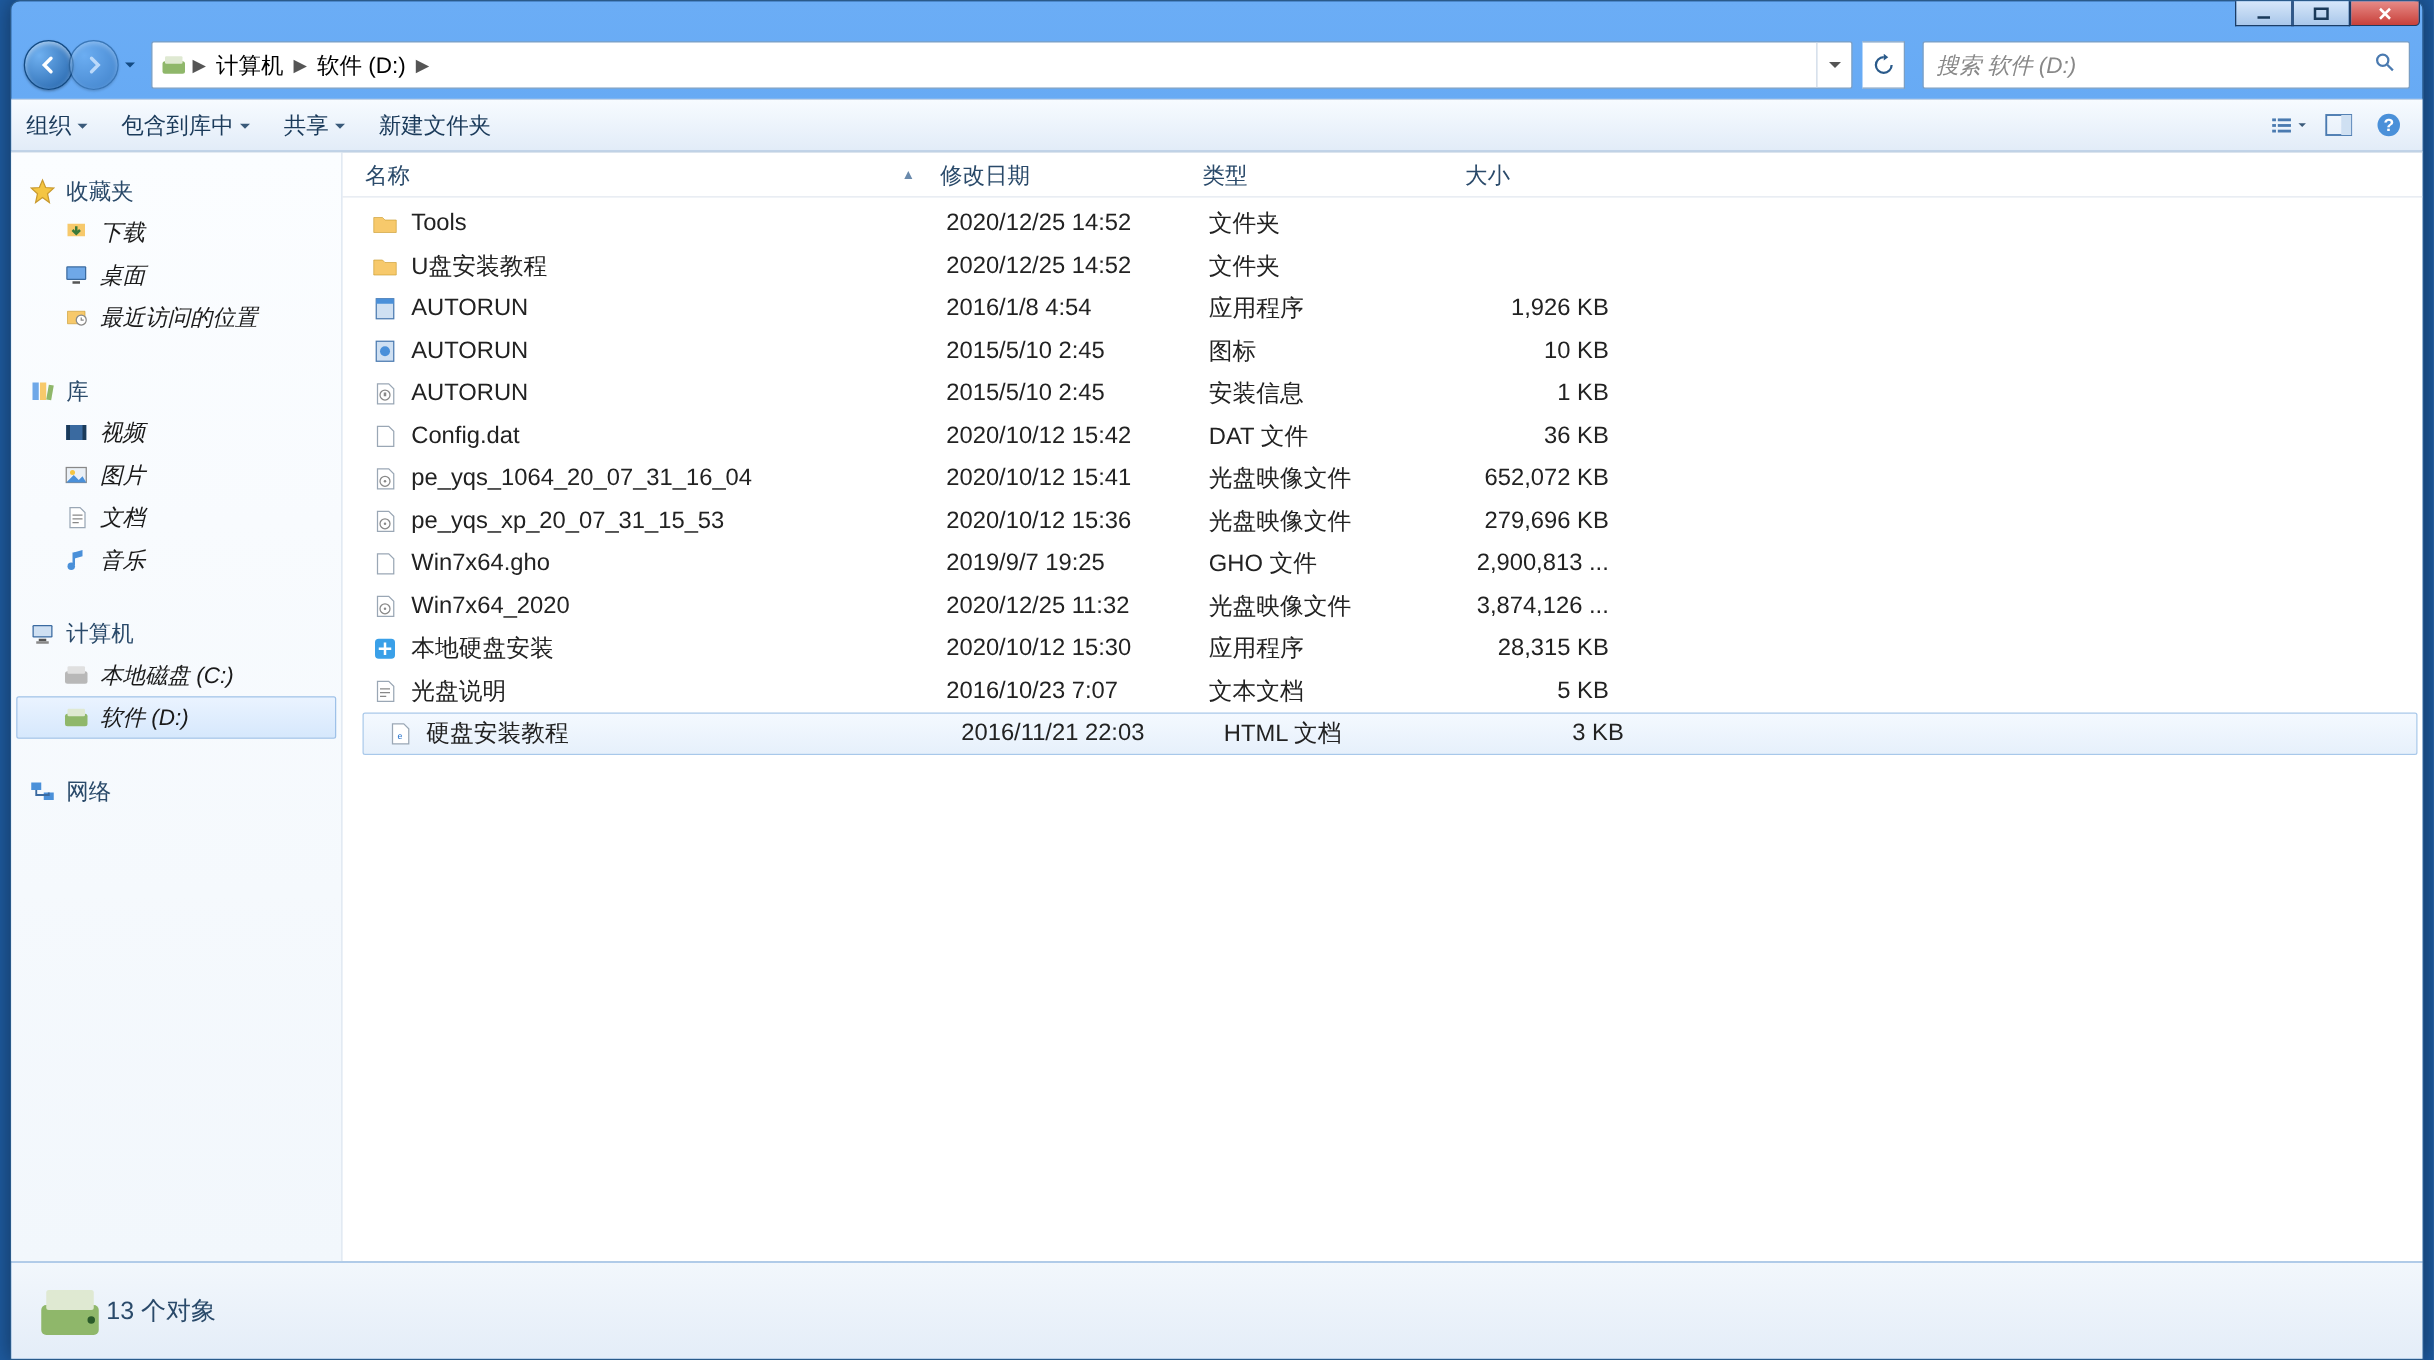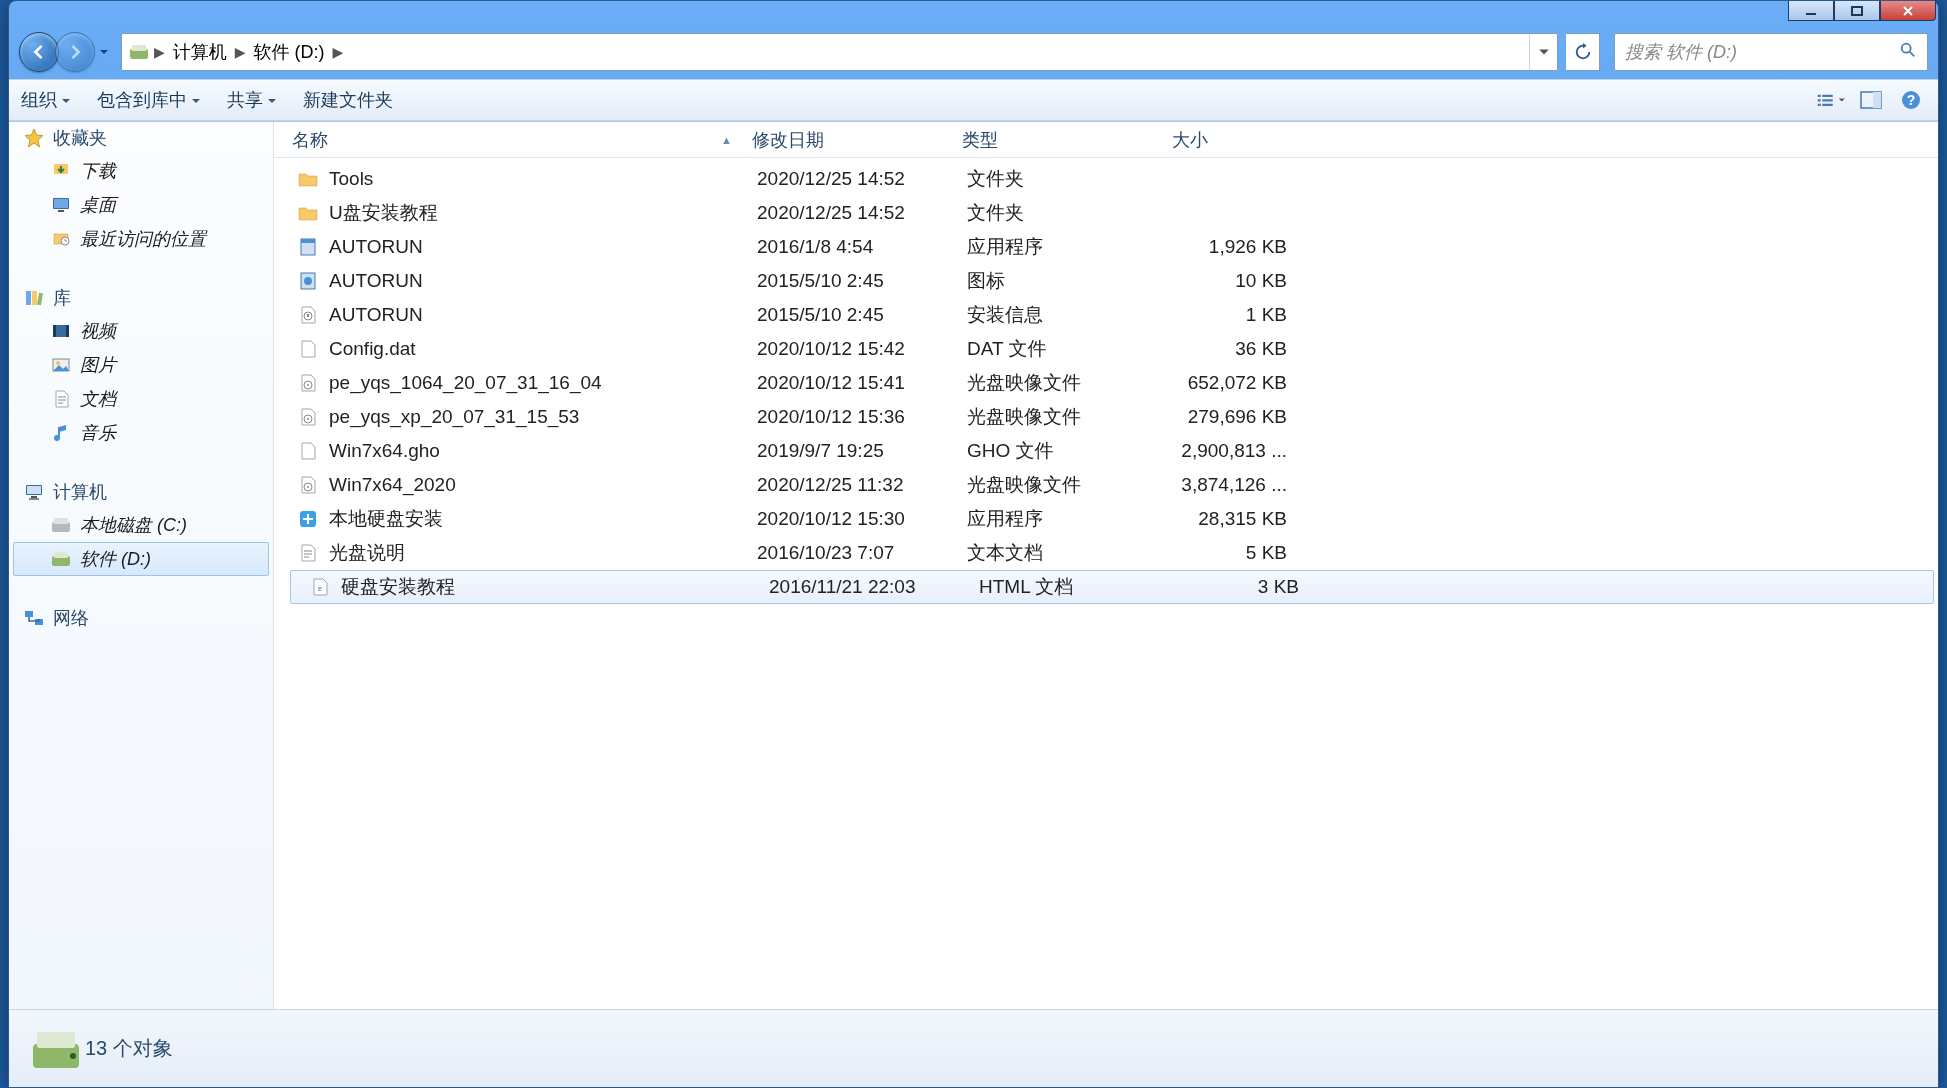--- a/index.html
+++ b/index.html
@@ -62,21 +62,21 @@
   padding-left: 6px;
   font-size: 18px;
   position: relative;
 }
 .addr-seg { display: flex; align-items: center; gap: 4px; padding: 0 4px; height: 100%; }
 .addr-sep { color: #555; font-size: 14px; padding: 0 4px; }
 .addr-icon { width:22px; height:22px; }
 .addr-drop { width:28px; border-left:1px solid #ccd8e6; height:100%; display:flex;align-items:center;justify-content:center;}
 .addr-refresh { width:34px; height:38px; border:1px solid #7a9ec4; border-left:none; background:#fff; display:flex;align-items:center;justify-content:center;}
 .searchbox {
-  width: 314px; height: 38px;
+  width: 390px; height: 38px;
   background: #fff; border: 1px solid #7a9ec4; border-radius: 2px;
   display: flex; align-items: center; padding: 0 10px;
   color: #888; font-style: italic; font-size: 18px;
   margin-left: 6px;
 }
 .searchbox .mag { margin-left:auto; }
 
 
 .toolbar {
   height: 42px;
@@ -96,21 +96,21 @@
 .main {
   flex: 1; display: flex; background: #fff; border-top: 1px solid #b7c9dd;
   overflow: hidden;
 }
 
 
 .navpane {
   width: 265px;
   border-right: 1px solid #d9e3ef;
   background: linear-gradient(to bottom, #fbfdff, #f2f7fc);
-  padding: 0 4px;
+  padding: 15px 4px;
   overflow-y: auto;
   font-size: 18px;
 }
 .nav-group { margin-bottom: 26px; }
 .nav-header { display:flex; align-items:center; gap:8px; padding:4px 10px; color:#2a4a6a; }
 .nav-item { display:flex; align-items:center; gap:8px; padding:4px 10px 4px 36px; color:#1a1a1a; border:1px solid transparent; border-radius:2px;font-style:italic;}
 .nav-item.selected { background: linear-gradient(to bottom, #eaf3ff, #d6e8fc); border:1px solid #9ec1e8;}
 .nav-ico { width:22px; height:22px; flex-shrink:0; display:flex;align-items:center;justify-content:center;}
 
 

